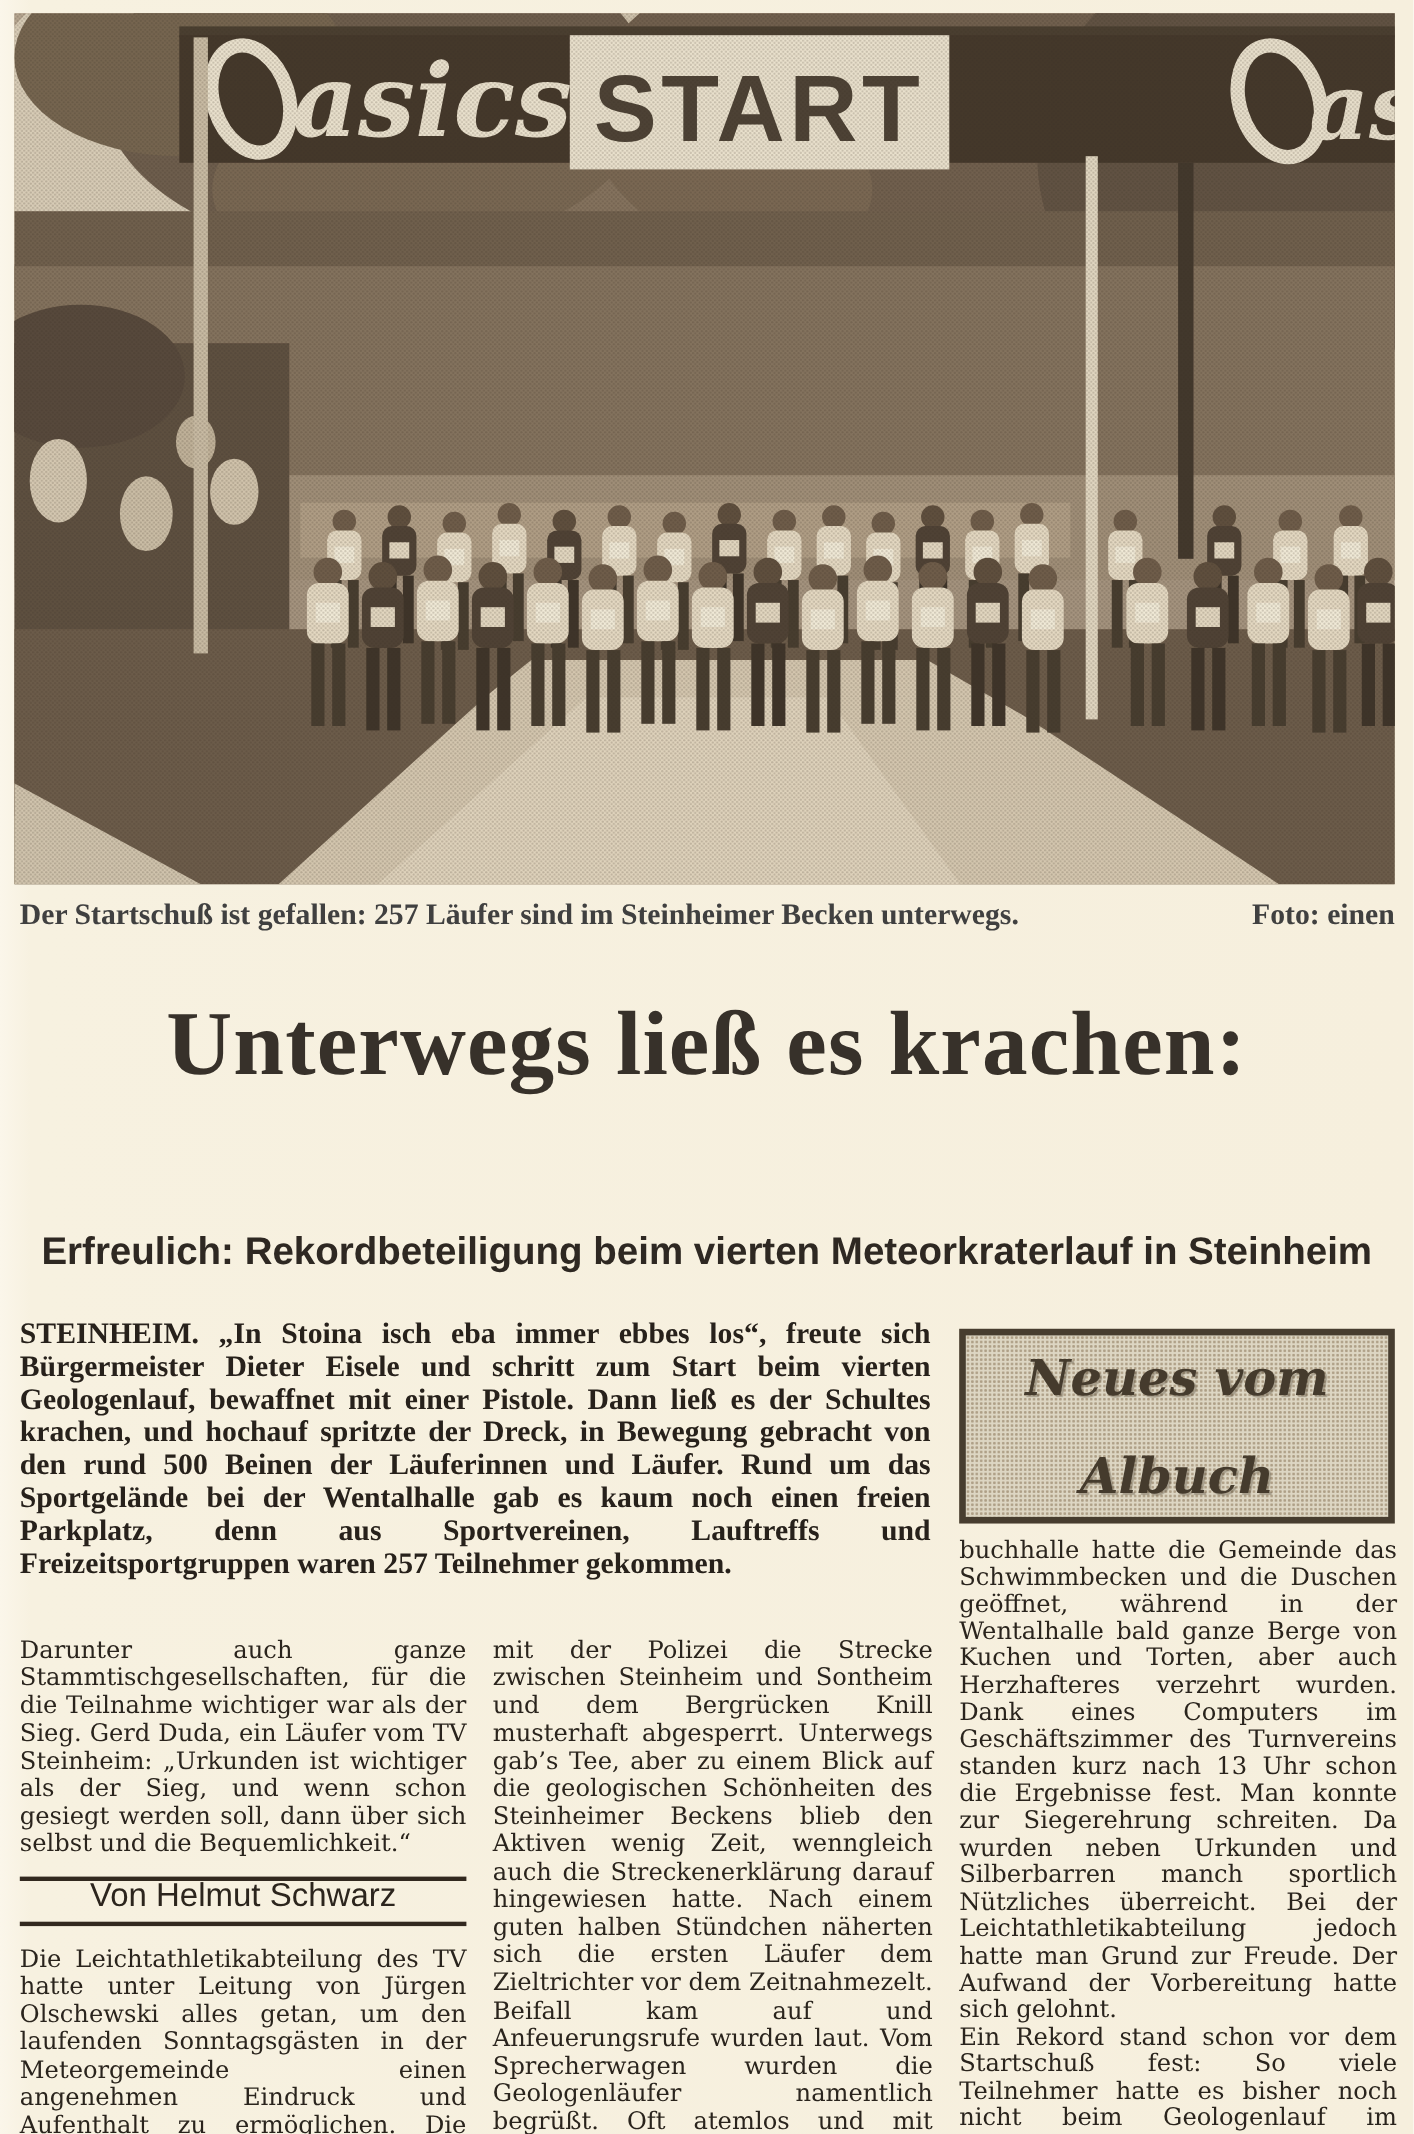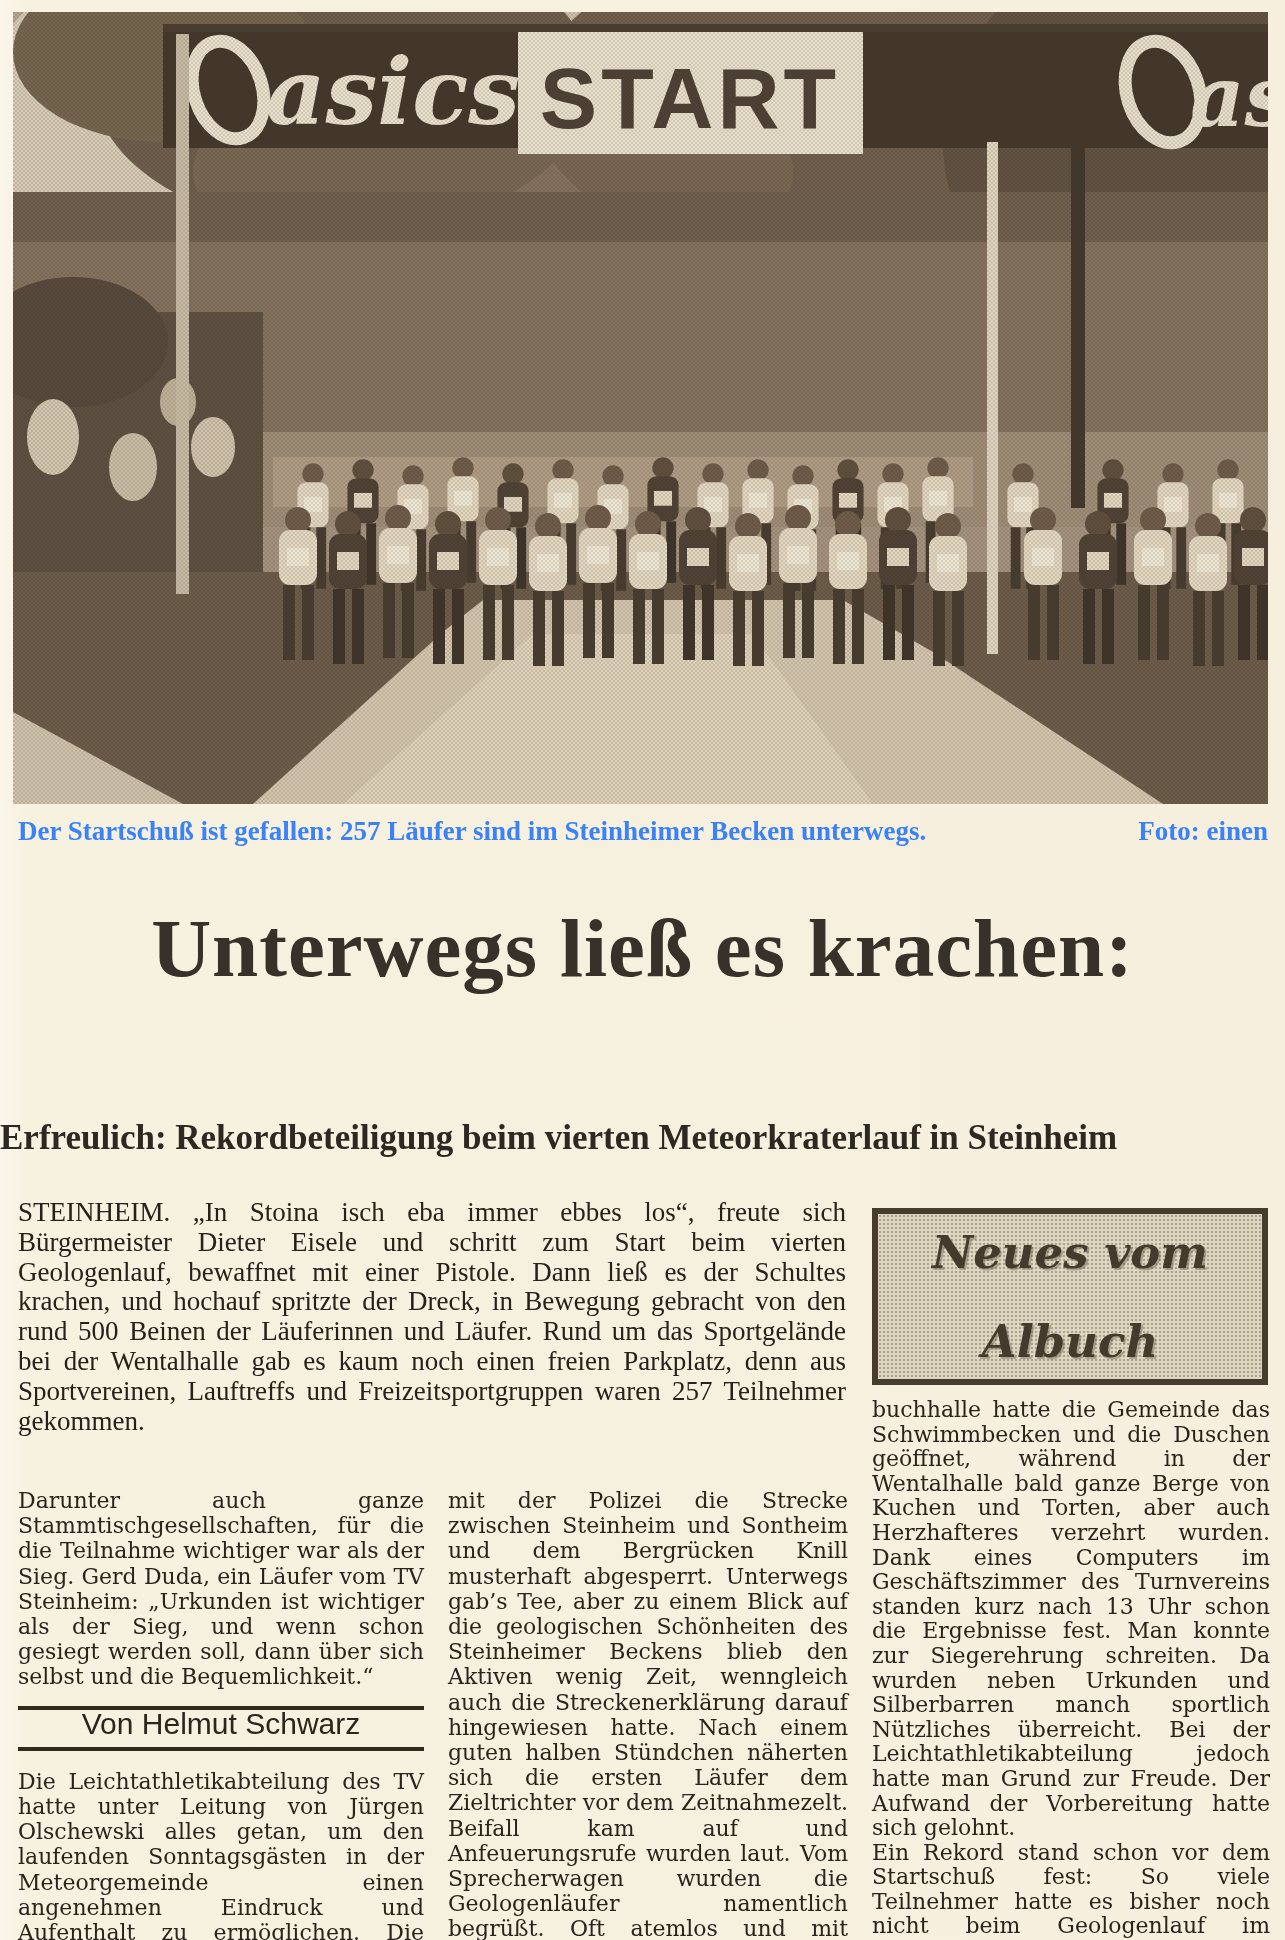--- a/index.html
+++ b/index.html
@@ -5,34 +5,34 @@
   html,body{margin:0;padding:0;}
   body{
     width:1285px;height:1940px;position:relative;overflow:hidden;
     background:linear-gradient(90deg,#fbf6ea 0,#f7f1e0 28px,#f6efdd 100%);
     font-family:"DejaVu Serif",serif;color:#27211b;
   }
   .abs{position:absolute;}
   .photo{left:13px;top:12px;width:1255px;height:792px;display:block;}
   .caption-row{
     left:18px;top:816px;width:1250px;display:flex;justify-content:space-between;
-    font-family:"Liberation Serif",serif;font-weight:bold;font-size:27px;color:#3b82f6;
+    font-family:"Liberation Serif",serif;font-weight:bold;font-size:27px;color:#404040;
   }
   .headline{
     left:0;top:898px;width:1285px;text-align:center;
     font-family:"Liberation Serif",serif;font-weight:bold;font-size:83px;line-height:100px;
     color:#37312a;letter-spacing:1px;
   }
   .subheadline{
-    left:0;top:1118px;width:1285px;text-align:left;
-    font-family:Liberation Serif, serif;font-weight:bold;font-size:35px;color:#2e2822;
+    left:0;top:1118px;width:1285px;text-align:center;
+    font-family:Liberation Sans, sans-serif;font-weight:bold;font-size:35px;color:#2e2822;
   }
   .lead{
     left:18px;top:1198px;width:828px;text-align:justify;
-    font-family:"Liberation Serif",serif;font-weight:normal;font-size:27px;line-height:29.8px;
+    font-family:"Liberation Serif",serif;font-weight:bold;font-size:27px;line-height:29.8px;
     color:#27211b;
   }
   .col{text-align:justify;font-size:22px;line-height:25.2px;color:#2a241d;}
   .col p{margin:0;}
   .col1{left:18px;top:1488px;width:406px;}
   .col2{left:448px;top:1488px;width:400px;}
   .col3{left:872px;top:1398px;width:398px;line-height:24.6px;}
   .byline{
     margin:16px 0 18px;border-top:4px solid #32291f;border-bottom:4px solid #32291f;
     padding:1px 0 11px;text-align:center;

